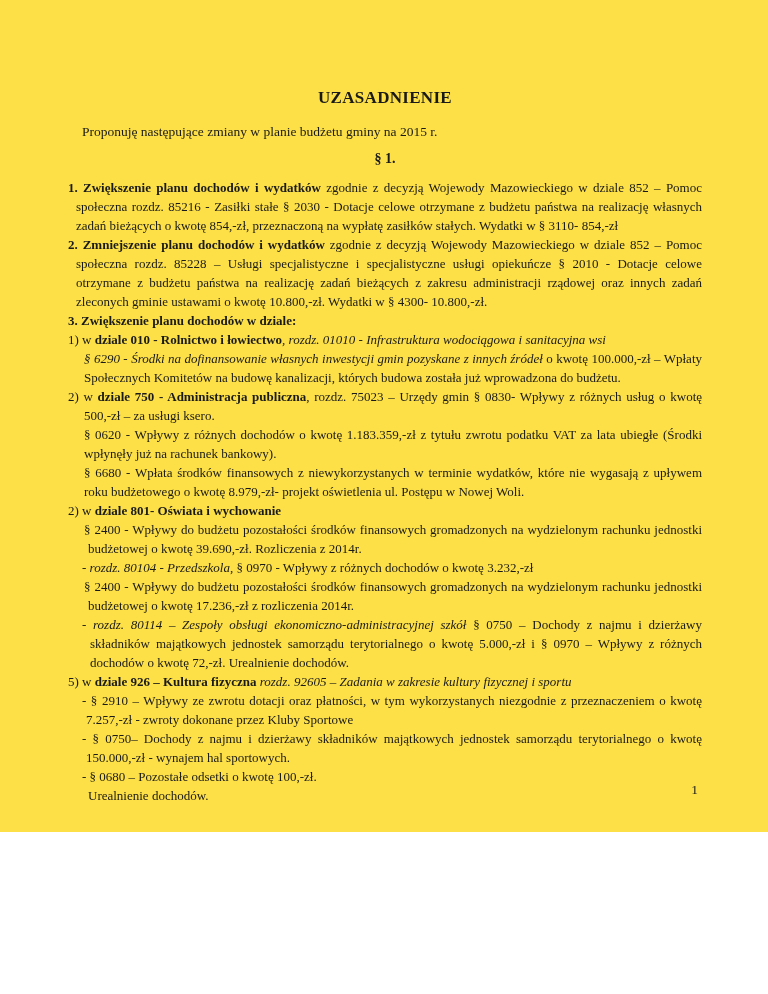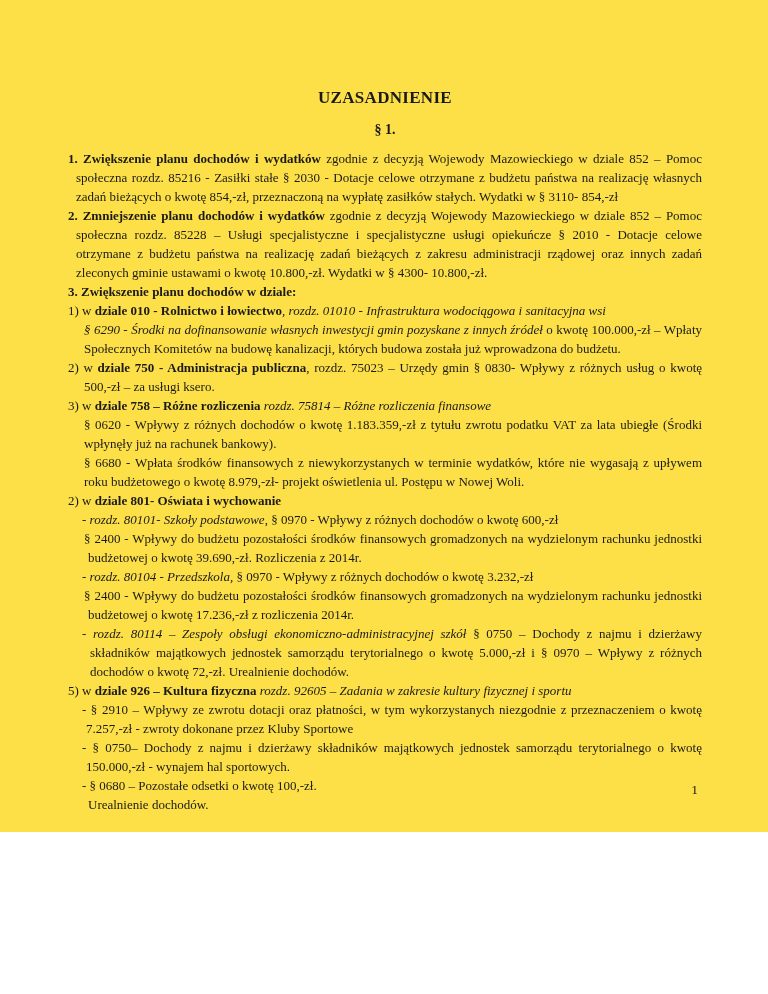--- a/index.html
+++ b/index.html
@@ -49,33 +49,32 @@
     right: 70px;
     bottom: 34px;
     font-size: 13.5px;
   }
 </style>
 </head>
 <body style="color: rgb(26, 26, 26); background: rgb(255, 255, 255);">
 
 <div class="page">
   <h1 class="doc-title">UZASADNIENIE</h1>
+  <p class="intro">Proponuję następujące zmiany w planie budżetu gminy na 2015 r.</p>
   <p class="section-heading">§ 1.</p>
   <div class="doc-body">
       <p class="para" style="text-align: justify; padding-left: 8px; text-indent: -8px;"><span style="font-weight: bold;">1. Zwiększenie planu dochodów i wydatków</span><span> zgodnie z decyzją Wojewody Mazowieckiego w dziale 852 – Pomoc społeczna rozdz. 85216 - Zasiłki stałe § 2030 - Dotacje celowe otrzymane z budżetu państwa na realizację własnych zadań bieżących o kwotę 854,-zł, przeznaczoną na wypłatę zasiłków stałych. Wydatki w § 3110- 854,-zł</span></p>
       <p class="para" style="text-align: justify; padding-left: 8px; text-indent: -8px;"><span style="font-weight: bold;">2. Zmniejszenie planu dochodów i wydatków</span><span> zgodnie z decyzją Wojewody Mazowieckiego w dziale 852 – Pomoc społeczna rozdz. 85228 – Usługi specjalistyczne i specjalistyczne usługi opiekuńcze § 2010 - Dotacje celowe otrzymane z budżetu państwa na realizację zadań bieżących z zakresu administracji  rządowej oraz innych zadań zleconych gminie ustawami o kwotę 10.800,-zł. Wydatki w § 4300- 10.800,-zł.</span></p>
       <p class="para"><span style="font-weight: bold;">3. Zwiększenie planu dochodów w dziale:</span></p>
       <p class="para" style="text-align: justify; padding-left: 16px; text-indent: -16px;"><span>1) w </span><span style="font-weight: bold;">dziale 010 - Rolnictwo i łowiectwo</span><span style="font-style: italic;">, rozdz. 01010 - Infrastruktura wodociągowa i sanitacyjna wsi</span></p>
       <p class="para" style="text-align: justify; margin-left: 16px;"><span style="font-style: italic;">§ 6290 - Środki na dofinansowanie własnych inwestycji gmin pozyskane z innych źródeł</span><span> o kwotę 100.000,-zł – Wpłaty Społecznych Komitetów na budowę kanalizacji, których budowa została już wprowadzona do budżetu.</span></p>
       <p class="para" style="text-align: justify; padding-left: 16px; text-indent: -16px;"><span>2) w </span><span style="font-weight: bold;">dziale 750 - Administracja publiczna</span><span>,  rozdz. 75023 – Urzędy gmin § 0830- Wpływy z różnych usług o kwotę 500,-zł – za usługi ksero.</span></p>
-      <p class="para" style="padding-left: 16px; text-indent: -16px;"><span>3) w </span><span style="font-weight: bold;">dziale 758 – Różne rozliczenia</span><span style="font-style: italic;"> rozdz. 75814 – Różne rozliczenia finansowe</span></p>
       <p class="para" style="text-align: justify; margin-left: 16px;"><span>§ 0620 - Wpływy z różnych dochodów  o kwotę 1.183.359,-zł z tytułu zwrotu podatku VAT za  lata ubiegłe (Środki wpłynęły już na rachunek bankowy).</span></p>
       <p class="para" style="text-align: justify; margin-left: 16px;"><span>§ 6680 - Wpłata środków finansowych z niewykorzystanych w terminie wydatków, które nie wygasają z upływem roku budżetowego o kwotę 8.979,-zł- projekt oświetlenia ul. Postępu w Nowej Woli.</span></p>
       <p class="para"><span>2) w </span><span style="font-weight: bold;">dziale 801- Oświata i wychowanie</span></p>
-      <p class="para" style="text-align: justify; margin-left: 14px;"><span>- </span><span style="font-style: italic;">rozdz. 80101- Szkoły podstawowe</span><span>, § 0970 - Wpływy z różnych dochodów o kwotę 600,-zł</span></p>
       <p class="para" style="text-align: justify; margin-left: 16px; padding-left: 4px; text-indent: -4px;"><span>§ 2400 - Wpływy do budżetu pozostałości środków finansowych gromadzonych na wydzielonym rachunku jednostki budżetowej o kwotę 39.690,-zł. Rozliczenia z 2014r.</span></p>
       <p class="para" style="text-align: justify; margin-left: 14px;"><span>- </span><span style="font-style: italic;">rozdz. 80104 - Przedszkola</span><span>, § 0970 - Wpływy z różnych dochodów  o kwotę 3.232,-zł</span></p>
       <p class="para" style="text-align: justify; margin-left: 16px; padding-left: 4px; text-indent: -4px;"><span>§ 2400 - Wpływy do budżetu pozostałości środków finansowych gromadzonych na wydzielonym rachunku jednostki budżetowej o kwotę 17.236,-zł z rozliczenia 2014r.</span></p>
       <p class="para" style="text-align: justify; margin-left: 14px; padding-left: 8px; text-indent: -8px;"><span>- </span><span style="font-style: italic;">rozdz. 80114 – Zespoły obsługi ekonomiczno-administracyjnej szkół</span><span> § 0750 – Dochody z najmu i dzierżawy składników majątkowych jednostek samorządu terytorialnego o kwotę 5.000,-zł i § 0970 – Wpływy  z różnych dochodów  o kwotę 72,-zł. Urealnienie dochodów.</span></p>
       <p class="para" style="text-align: justify; padding-left: 16px; text-indent: -16px;"><span>5) w </span><span style="font-weight: bold;">dziale 926 – Kultura fizyczna</span><span style="font-style: italic;"> rozdz. 92605 – Zadania w zakresie kultury fizycznej i sportu</span></p>
       <p class="para" style="text-align: justify; margin-left: 14px; padding-left: 4px; text-indent: -4px;"><span>- § 2910 – Wpływy ze zwrotu dotacji oraz płatności, w tym wykorzystanych niezgodnie z przeznaczeniem o kwotę 7.257,-zł  - zwroty dokonane przez Kluby Sportowe</span></p>
       <p class="para" style="text-align: justify; margin-left: 14px; padding-left: 4px; text-indent: -4px;"><span>- § 0750– Dochody z najmu i dzierżawy składników majątkowych jednostek samorządu terytorialnego o kwotę 150.000,-zł  - wynajem hal sportowych.</span></p>
       <p class="para" style="margin-left: 14px;"><span>- § 0680 – Pozostałe odsetki o kwotę 100,-zł.</span></p>
       <p class="para" style="margin-left: 20px;"><span>Urealnienie  dochodów.</span></p>
     </div>

